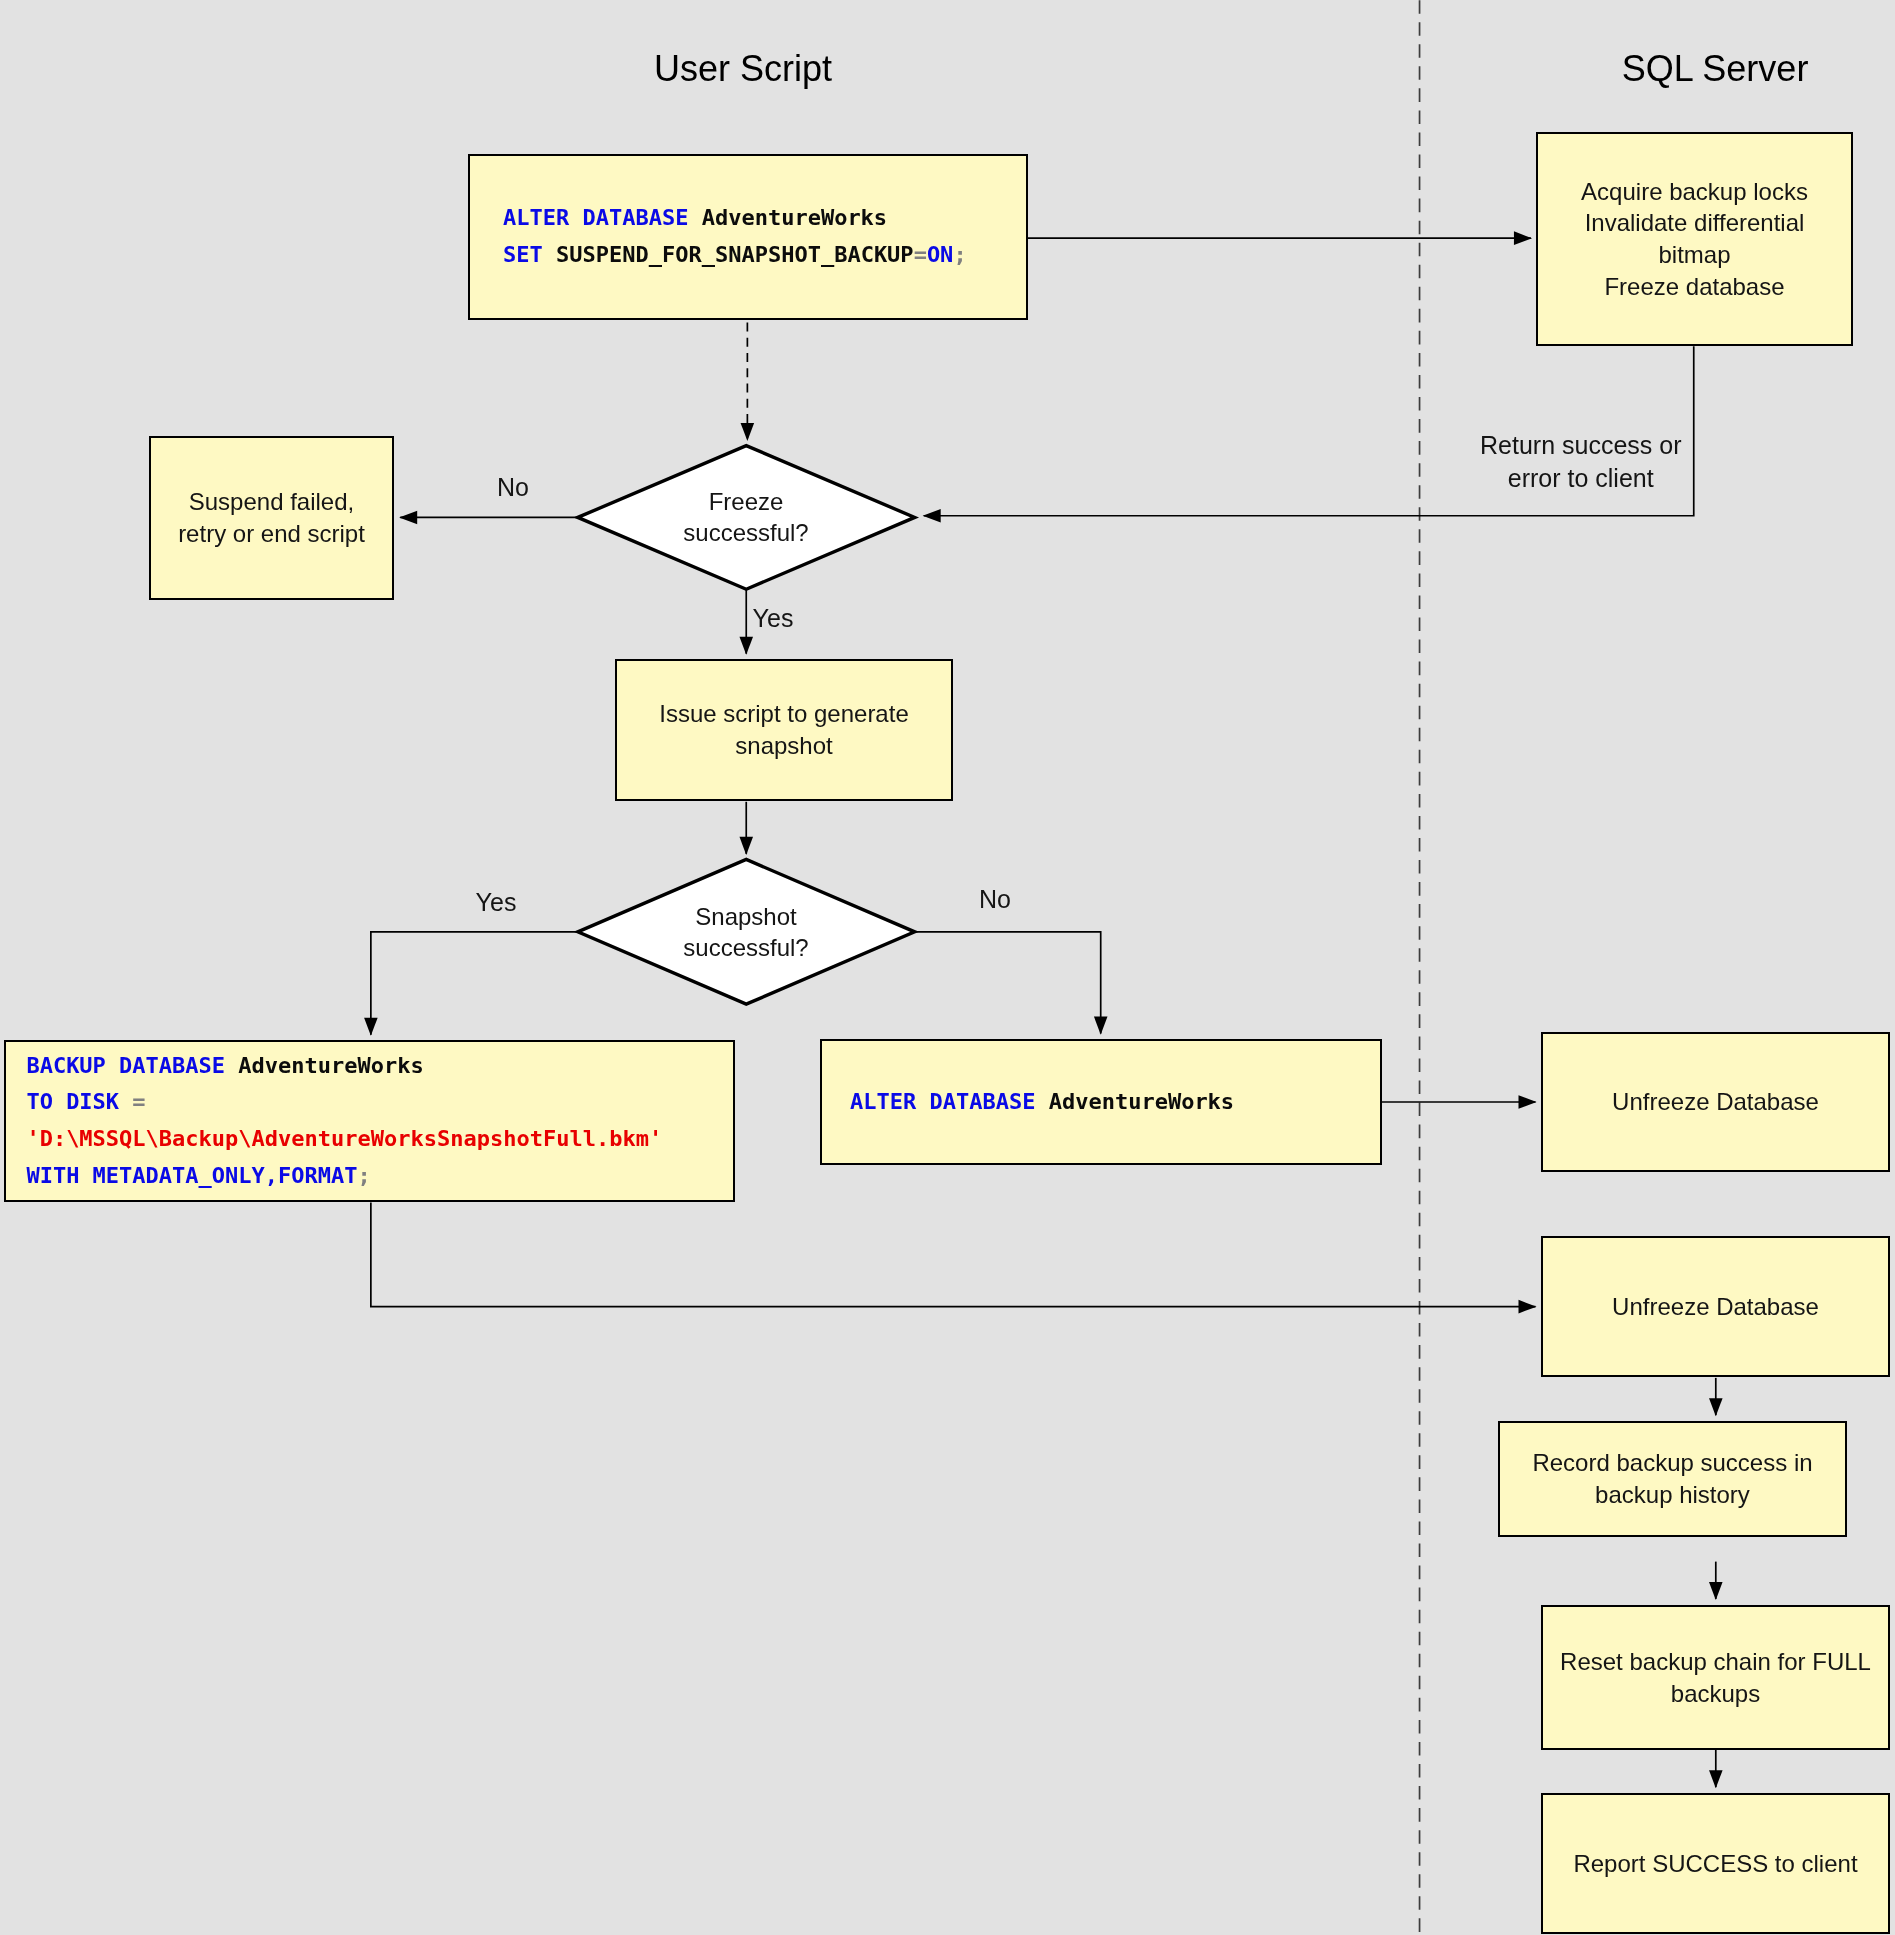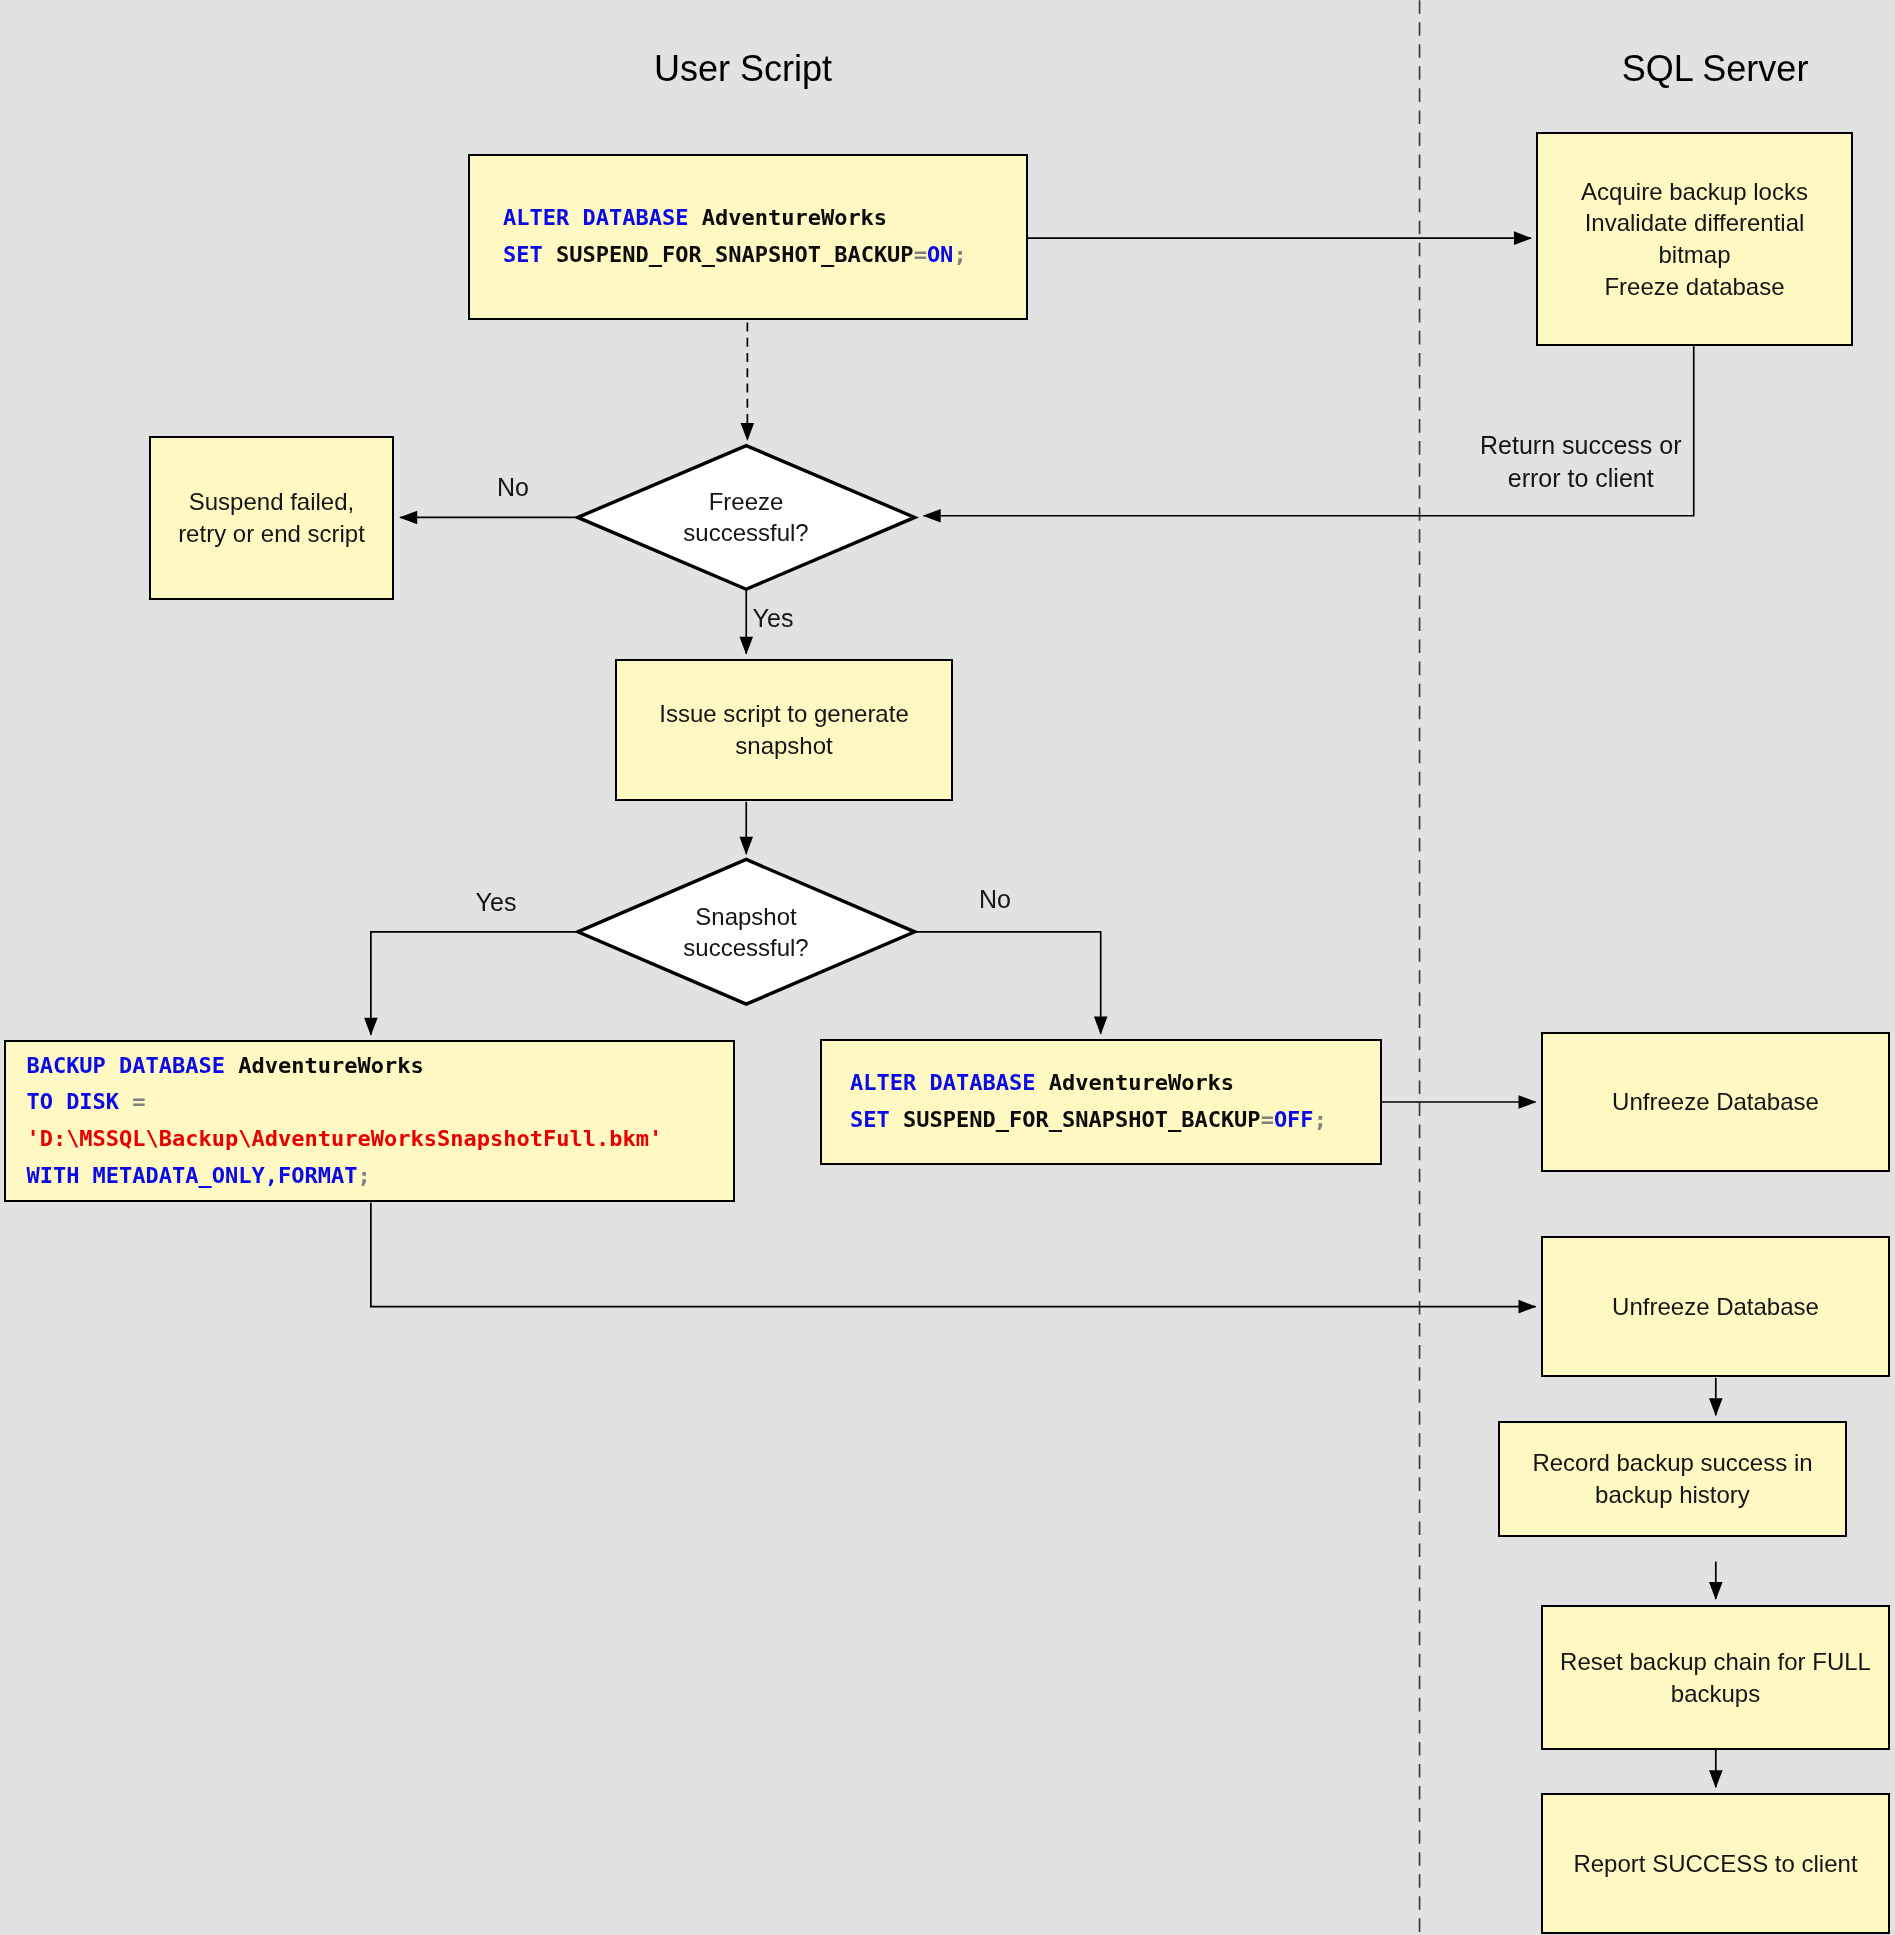--- a/index.html
+++ b/index.html
@@ -139,21 +139,21 @@
 Freeze database</div>
 
   <div class="node" style="left:149px; top:436px; width:245px; height:164px;">Suspend failed,
 retry or end script</div>
 
   <div class="node" style="left:577px; top:659px; width:338px; height:142px;margin-left:38px;">Issue script to generate
 snapshot</div>
 
   <div class="node code" style="left:4px; top:1040px; width:731px; height:162px; padding-left:20.4px;"><div><span class="tok-kw">BACKUP DATABASE</span><span class="tok-id"> AdventureWorks</span></div><div><span class="tok-kw">TO DISK</span><span class="tok-id"> </span><span class="tok-op">=</span></div><div><span class="tok-str">'D:\MSSQL\Backup\AdventureWorksSnapshotFull.bkm'</span></div><div><span class="tok-kw">WITH METADATA_ONLY,FORMAT</span><span class="tok-op">;</span></div></div>
 
-  <div class="node code" style="left:820px; top:1039px; width:562px; height:126px; padding-left:28px;"><div><span class="tok-kw">ALTER DATABASE</span><span class="tok-id"> AdventureWorks</span></div><div><span class="tok-kw">SET</span><span class="tok-id"> SUSPEND_FOR_SNAPSHOT_BACKUP</span><span class="tok-op">=</span><span class="tok-kw">OFF</span><span class="tok-op">;</span></div></div>
+  <div class="node code" style="left:820px; top:1039px; width:562px; height:126px; padding-left:28px;"><div><span class="tok-kw">ALTER DATABASE</span><span class="tok-id"> AdventureWorks</span></div></div>
 
   <div class="node" style="left:1541px; top:1032px; width:349px; height:140px;">Unfreeze Database</div>
   <div class="node" style="left:1541px; top:1236px; width:349px; height:141px;">Unfreeze Database</div>
   <div class="node" style="left:1498px; top:1421px; width:349px; height:116px;">Record backup success in
 backup history</div>
   <div class="node" style="left:1541px; top:1605px; width:349px; height:145px;">Reset backup chain for FULL
 backups</div>
   <div class="node" style="left:1541px; top:1793px; width:349px; height:141px;">Report SUCCESS to client</div>
 
   <div class="dlabel" style="left:746px; top:517px;">Freeze

